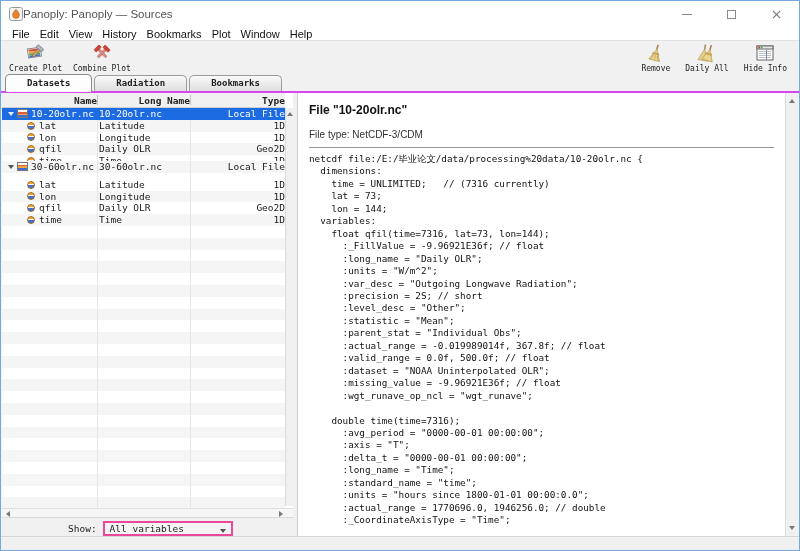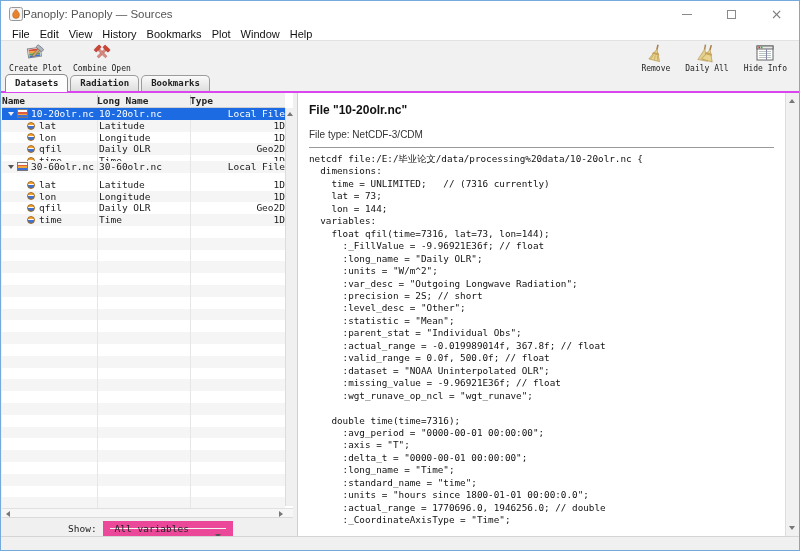--- a/index.html
+++ b/index.html
@@ -26,30 +26,30 @@
   .topgray{position:absolute;left:0;right:0;top:40px;height:52px;background:#f1f1f1;border-bottom:2px solid #d946ef;box-sizing:border-box}
   .toolrow{position:absolute;top:1px;left:0;right:0;height:33px;display:flex;align-items:flex-start}
   .tbtn{display:flex;flex-direction:column;align-items:center;margin-left:5px;padding:1px 3px}
   .tbtn .ticon{height:20px;display:flex;align-items:center;justify-content:center}
   .tlabel{font-family:"DejaVu Sans Mono",monospace;font-size:8px;color:#222;white-space:nowrap;margin-top:1px}
   .tspacer{flex:1}
   .tbtn.right{margin-left:0;margin-right:9px}
   .tabstrip{position:absolute;left:4px;bottom:0;display:flex;align-items:flex-end}
   .tab{font-family:"DejaVu Sans Mono",monospace;font-size:9px;font-weight:bold;color:#222;
        background:linear-gradient(#fafafa,#dedede);border:1px solid #9c9c9c;border-bottom:none;
-       border-radius:5px 5px 0 0;padding:2px 9px;margin-right:2px;line-height:11px;white-space:nowrap}
+       border-radius:5px 5px 0 0;padding:2px 21px;margin-right:2px;line-height:11px;white-space:nowrap}
   .tab.active{background:#fdfdfd;position:relative;z-index:3;margin-bottom:-1px;padding-top:3px;padding-bottom:3px;border-color:#8a8a8a}
 
   
   .content{position:absolute;left:0;right:0;top:92px;bottom:14px;background:#f0f0f0}
 
   
   .lpanel{position:absolute;left:1px;top:0;width:291px;bottom:0;background:#fff}
   .thead{position:absolute;left:0;top:0;width:283px;height:15px;background:#f0f0f0;border-bottom:1px solid #cfcfcf;box-sizing:border-box}
-  .th{position:absolute;top:0;height:15px;line-height:15px;text-align:left;
+  .th{position:absolute;top:0;height:15px;line-height:15px;text-align:right;
       font-family:"DejaVu Sans Mono",monospace;font-size:9.5px;font-weight:bold;color:#222}
   .th.col0{left:0;width:95px}.th.col1{left:95px;width:93px}.th.col2{left:188px;width:95px}
   .hsep{position:absolute;top:2px;bottom:2px;width:1px;background:#c2c2c2}
   .tbody{position:absolute;left:0;top:15px;width:283px;height:400px;overflow:hidden;background:#fff}
   .colsep{position:absolute;top:0;bottom:0;width:1px;background:#e6e6e6;z-index:2}
   .trow{position:absolute;left:0;width:283px;height:11.8px;font-family:"DejaVu Sans Mono",monospace;
         font-size:9.5px;line-height:11.8px;color:#1a1a1a}
   .trow.stripe{background:#f5f5f5}
   .trow.sel{background:var(--sel,#1d6be2);color:#fff;z-index:3}
   .cell{position:absolute;top:0;height:100%;overflow:hidden;white-space:nowrap}
@@ -68,21 +68,21 @@
   .vscroll-left{position:absolute;left:283px;top:15px;bottom:30px;width:8px;background:#f0f0f0;border-left:1px solid #dcdcdc;box-sizing:border-box}
   .arrow-up{width:0;height:0;border-left:3px solid transparent;border-right:3px solid transparent;border-bottom:4px solid #777;margin:4px auto 0}
   .arrow-down{width:0;height:0;border-left:3px solid transparent;border-right:3px solid transparent;border-top:4px solid #777;margin:0 auto}
   .hscroll{position:absolute;left:0;width:291px;top:415px;height:10px;background:#f6f6f6;border-top:1px solid #e0e0e0;border-bottom:1px solid #dadada;box-sizing:border-box}
   .arrow-left{position:absolute;left:4px;top:2px;width:0;height:0;border-top:3px solid transparent;border-bottom:3px solid transparent;border-right:4px solid #777}
   .arrow-right{position:absolute;right:10px;top:2px;width:0;height:0;border-top:3px solid transparent;border-bottom:3px solid transparent;border-left:4px solid #777}
 
   
   .showrow{position:absolute;left:0;right:0;top:425px;height:20px;background:#f0f0f0;display:flex;align-items:center}
   .show-label{font-family:"DejaVu Sans Mono",monospace;font-size:9.5px;color:#222;margin-left:66px}
-  .combo{margin-left:6px;width:130px;height:15px;background:#f4f4f4;border:7px solid #ec4899;box-sizing:border-box;
+  .combo{margin-left:6px;width:130px;height:15px;background:#f4f4f4;border:2px solid #ec4899;box-sizing:border-box;
          display:flex;align-items:center;font-family:"DejaVu Sans Mono",monospace;font-size:9.5px;color:#222;padding-left:5px;position:relative}
   .combo .carrow{position:absolute;right:5px;top:6px;width:0;height:0;border-left:3.5px solid transparent;border-right:3.5px solid transparent;border-top:4px solid #555}
 
   
   .divider{position:absolute;left:292px;width:4px;top:0;bottom:0;background:#f0f0f0}
   .rpanel{position:absolute;left:296px;right:1px;top:0;bottom:0;background:#fff;border-left:1px solid #d0d0d0;box-sizing:border-box}
   .vscroll-right{position:absolute;right:0;top:0;bottom:0;width:13px;background:#f1f1f1;border-left:1px solid #ddd;box-sizing:border-box}
   .vscroll-right .arrow-down{position:absolute;bottom:6px;left:3px}
   .vscroll-right .arrow-up{margin-top:6px}
   .rhead{padding:10px 24px 0 11px}
@@ -158,21 +158,21 @@
               <g transform="rotate(45 10 10)">
                 <rect x="8.9" y="3" width="2.4" height="13" rx="1" fill="#d98a80" stroke="#a55" stroke-width="0.4"></rect>
                 <rect x="6.4" y="2" width="7.4" height="3.4" rx="1" fill="#cc4433" stroke="#922" stroke-width="0.4"></rect>
               </g>
               <g transform="rotate(-45 10 10)">
                 <rect x="8.9" y="3" width="2.4" height="13" rx="1" fill="#d98a80" stroke="#a55" stroke-width="0.4"></rect>
                 <rect x="6.4" y="2" width="7.4" height="3.4" rx="1" fill="#cc4433" stroke="#922" stroke-width="0.4"></rect>
               </g>
             </svg>
           </span>
-          <span class="tlabel">Combine Open</span>
+          <span class="tlabel">Combine Plot</span>
         </div>
         <div class="tspacer"></div>
         <div class="tbtn right">
           <span class="ticon">
             <svg width="20" height="20" viewBox="0 0 20 20">
               <g transform="rotate(14 10 10)">
                 <rect x="9.2" y="1.5" width="1.6" height="5" fill="#a8824f"></rect>
                 <path d="M10 6 L15.5 17.5 H4.5 Z" fill="#e8d48e" stroke="#b09048" stroke-width="0.6"></path>
                 <path d="M7.2 9.6 h5.6 l1 2.2 h-7.6 z" fill="#c9a45c"></path>
                 <g stroke="#b09048" stroke-width="0.5">

